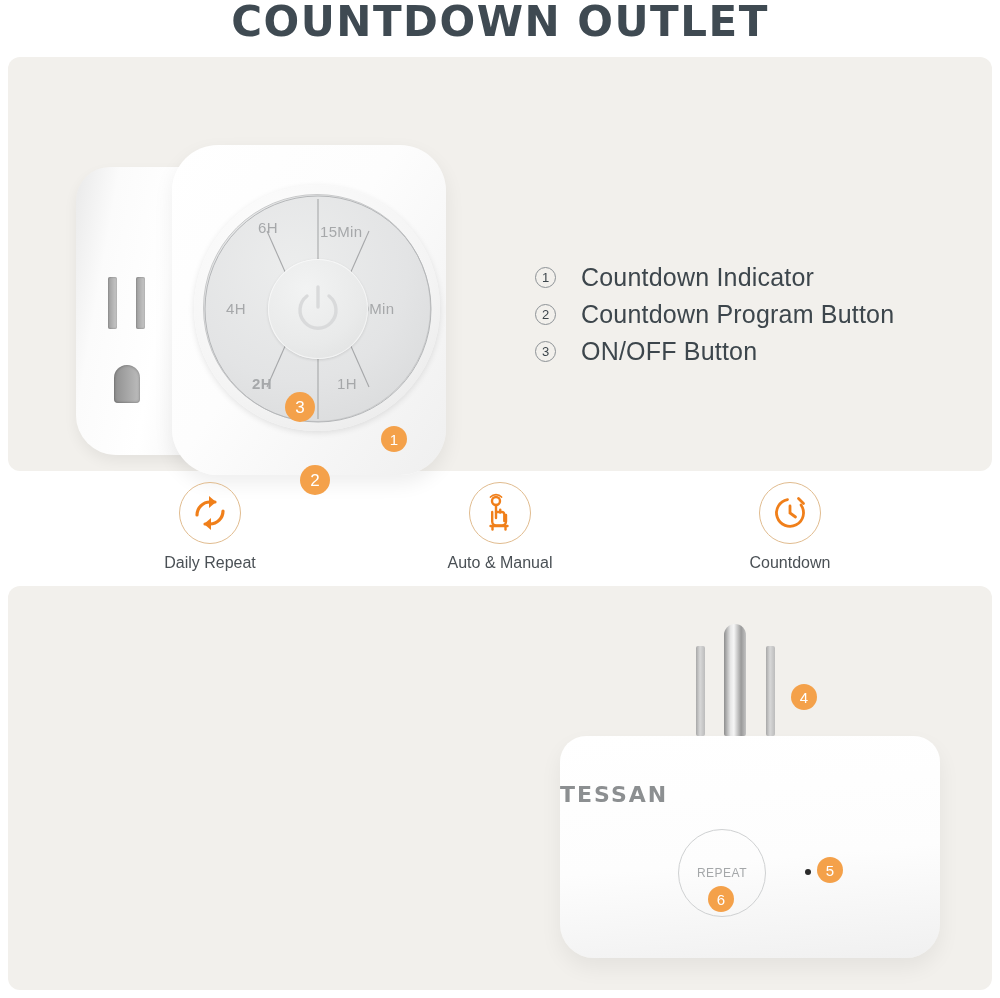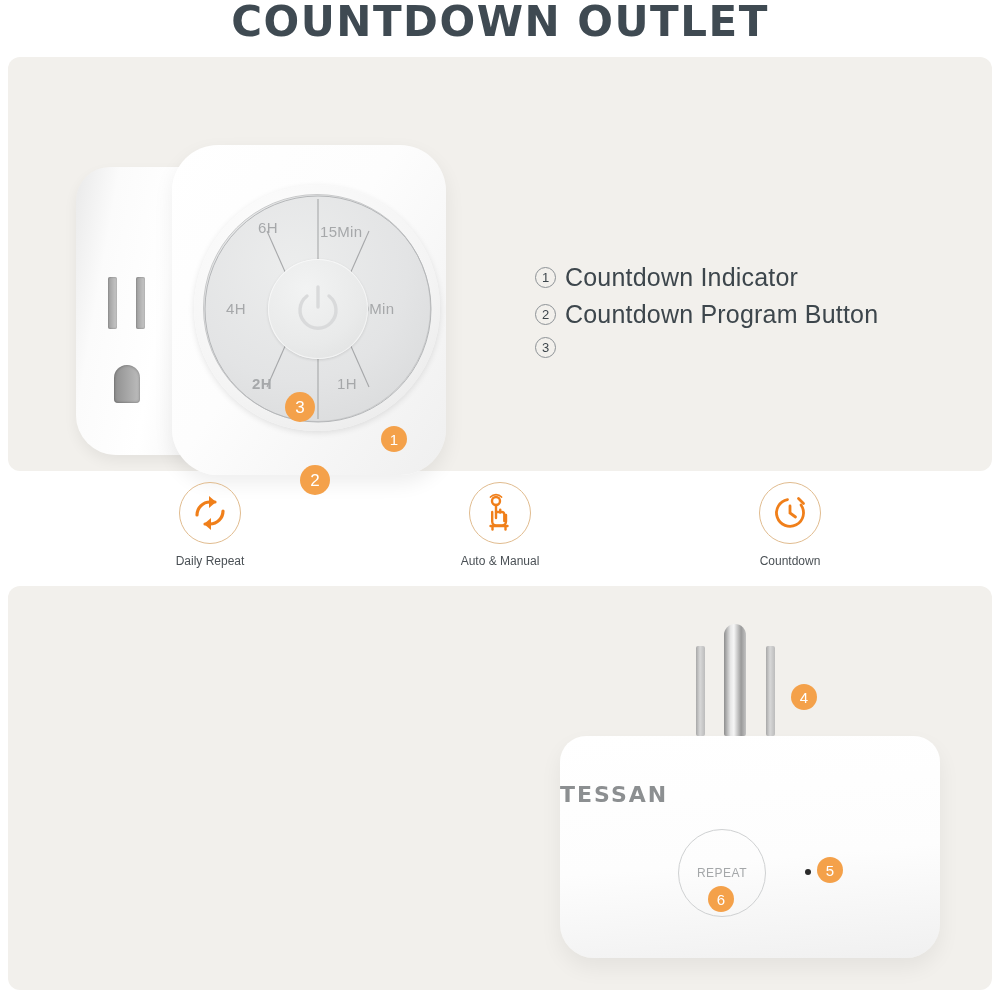--- a/index.html
+++ b/index.html
@@ -121,35 +121,35 @@
   }
   .num-circle {
     width: 21px; height: 21px; min-width: 21px;
     border: 1px solid #8d9296; border-radius: 50%;
     display: flex; align-items: center; justify-content: center;
     font-size: 13px; color: #3d464c;
     font-family: "Liberation Sans", sans-serif;
   }
   .callout-text {
     font-size: 25px; color: #3d464c; letter-spacing: .2px;
-    font-family: "Liberation Sans", sans-serif; white-space: nowrap;
+    font-family: "Liberation Sans", sans-serif; white-space: nowrap; margin-left: 16px;
   }
 
   
   .features {
     position: absolute; left: 0; top: 482px; width: 1000px;
     display: flex; justify-content: center; gap: 110px;
   }
   .feature { width: 180px; text-align: center; }
   .feature-ring {
     width: 62px; height: 62px; margin: 0 auto 10px;
     border: 1px solid #e0bb8e; border-radius: 50%;
     display: flex; align-items: center; justify-content: center;
   }
-  .feature-label { font-size: 12px; color: #4a5055; font-family: "Liberation Sans", sans-serif; }
+  .feature-label { font-size: 16px; color: #4a5055; font-family: "Liberation Sans", sans-serif; }
 
   
   .dev-bot { position: absolute; left: 560px; top: 614px; width: 380px; height: 344px; }
 
   .pin { position: absolute; background: linear-gradient(90deg,#a8a8a8,#d8d8d8 45%,#bcbcbc); border-radius: 2px; }
   .pin.blade { width: 9px; height: 90px; top: 32px; }
   .pin.blade.l { left: 136px; }
   .pin.blade.r { left: 206px; }
   .pin.ground-pin {
     left: 164px; top: 10px; width: 22px; height: 112px;
@@ -251,20 +251,21 @@
       <div class="callout-row">
         <span class="num-circle">1</span>
         <span class="callout-text">Countdown Indicator</span>
       </div>
       <div class="callout-row">
         <span class="num-circle">2</span>
         <span class="callout-text">Countdown Program Button</span>
       </div>
       <div class="callout-row">
         <span class="num-circle">3</span>
+        <span class="callout-text">ON/OFF Button</span>
       </div>
     </div>
   </div>
 
   <div class="features">
 
     <div class="feature">
       <div class="feature-ring">
         <svg width="40" height="40" viewBox="0 0 40 40">
           <g fill="none" stroke="#f07f1a" stroke-width="3.2" stroke-linecap="round">

